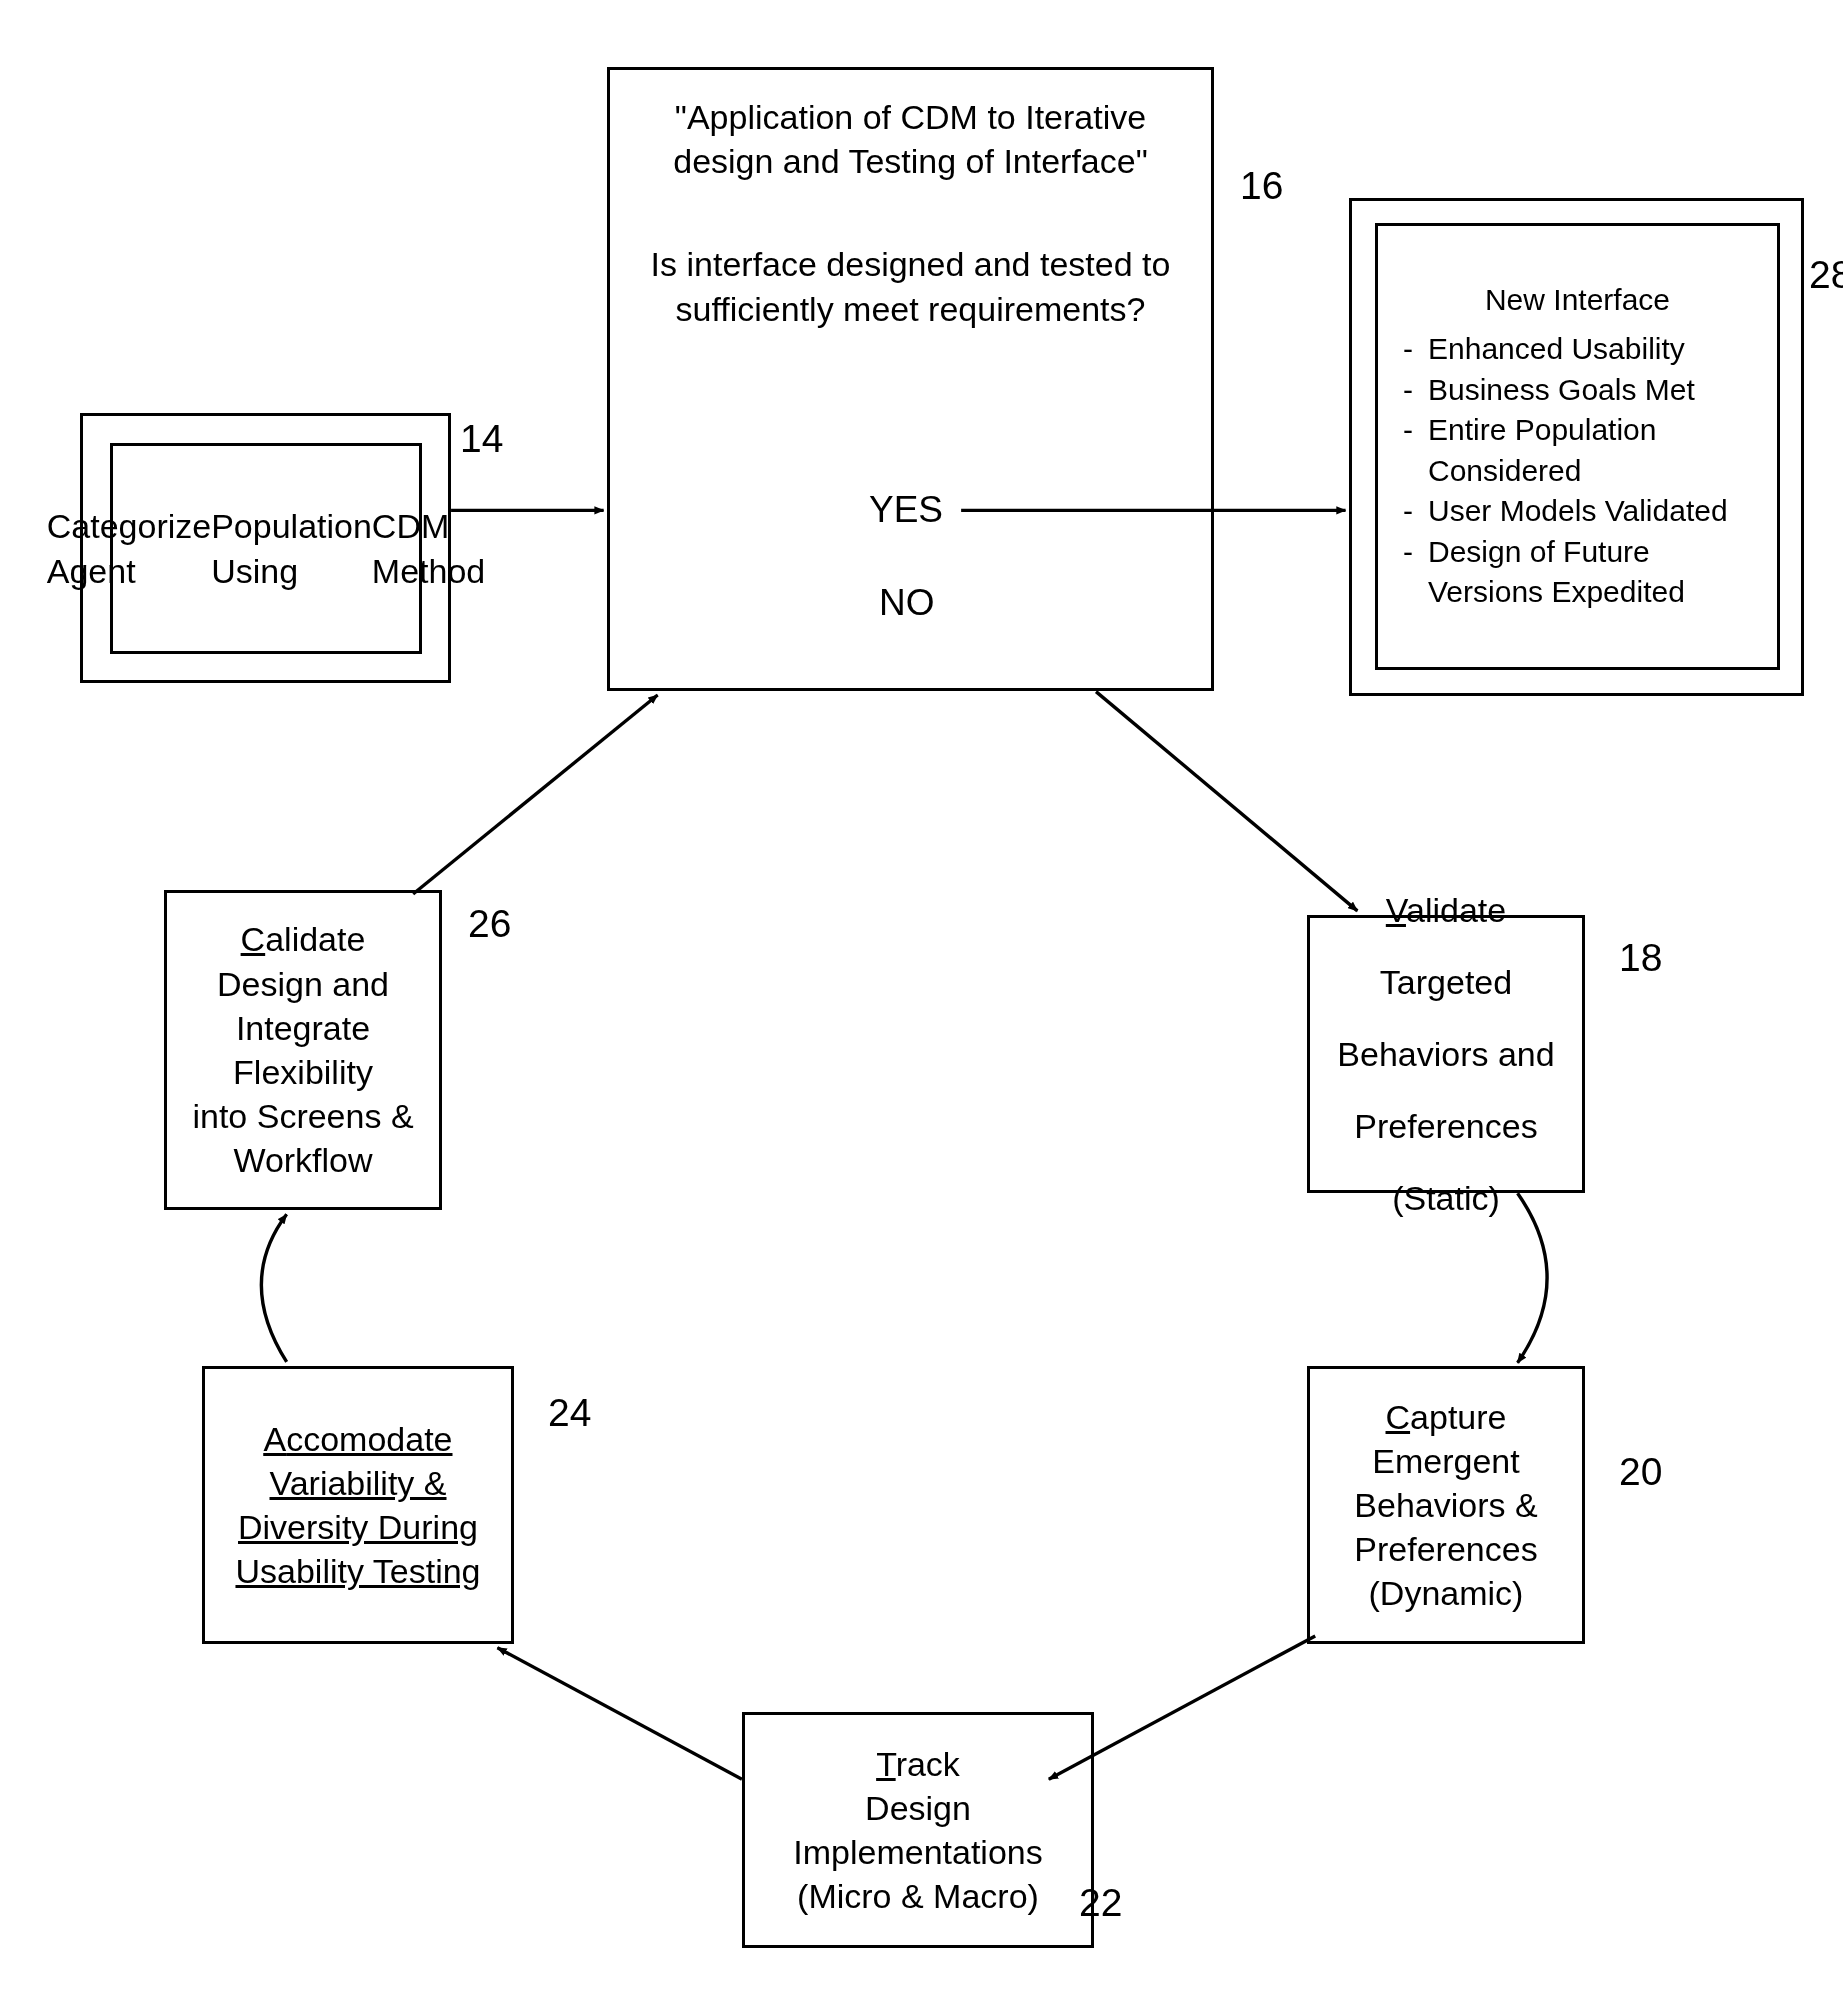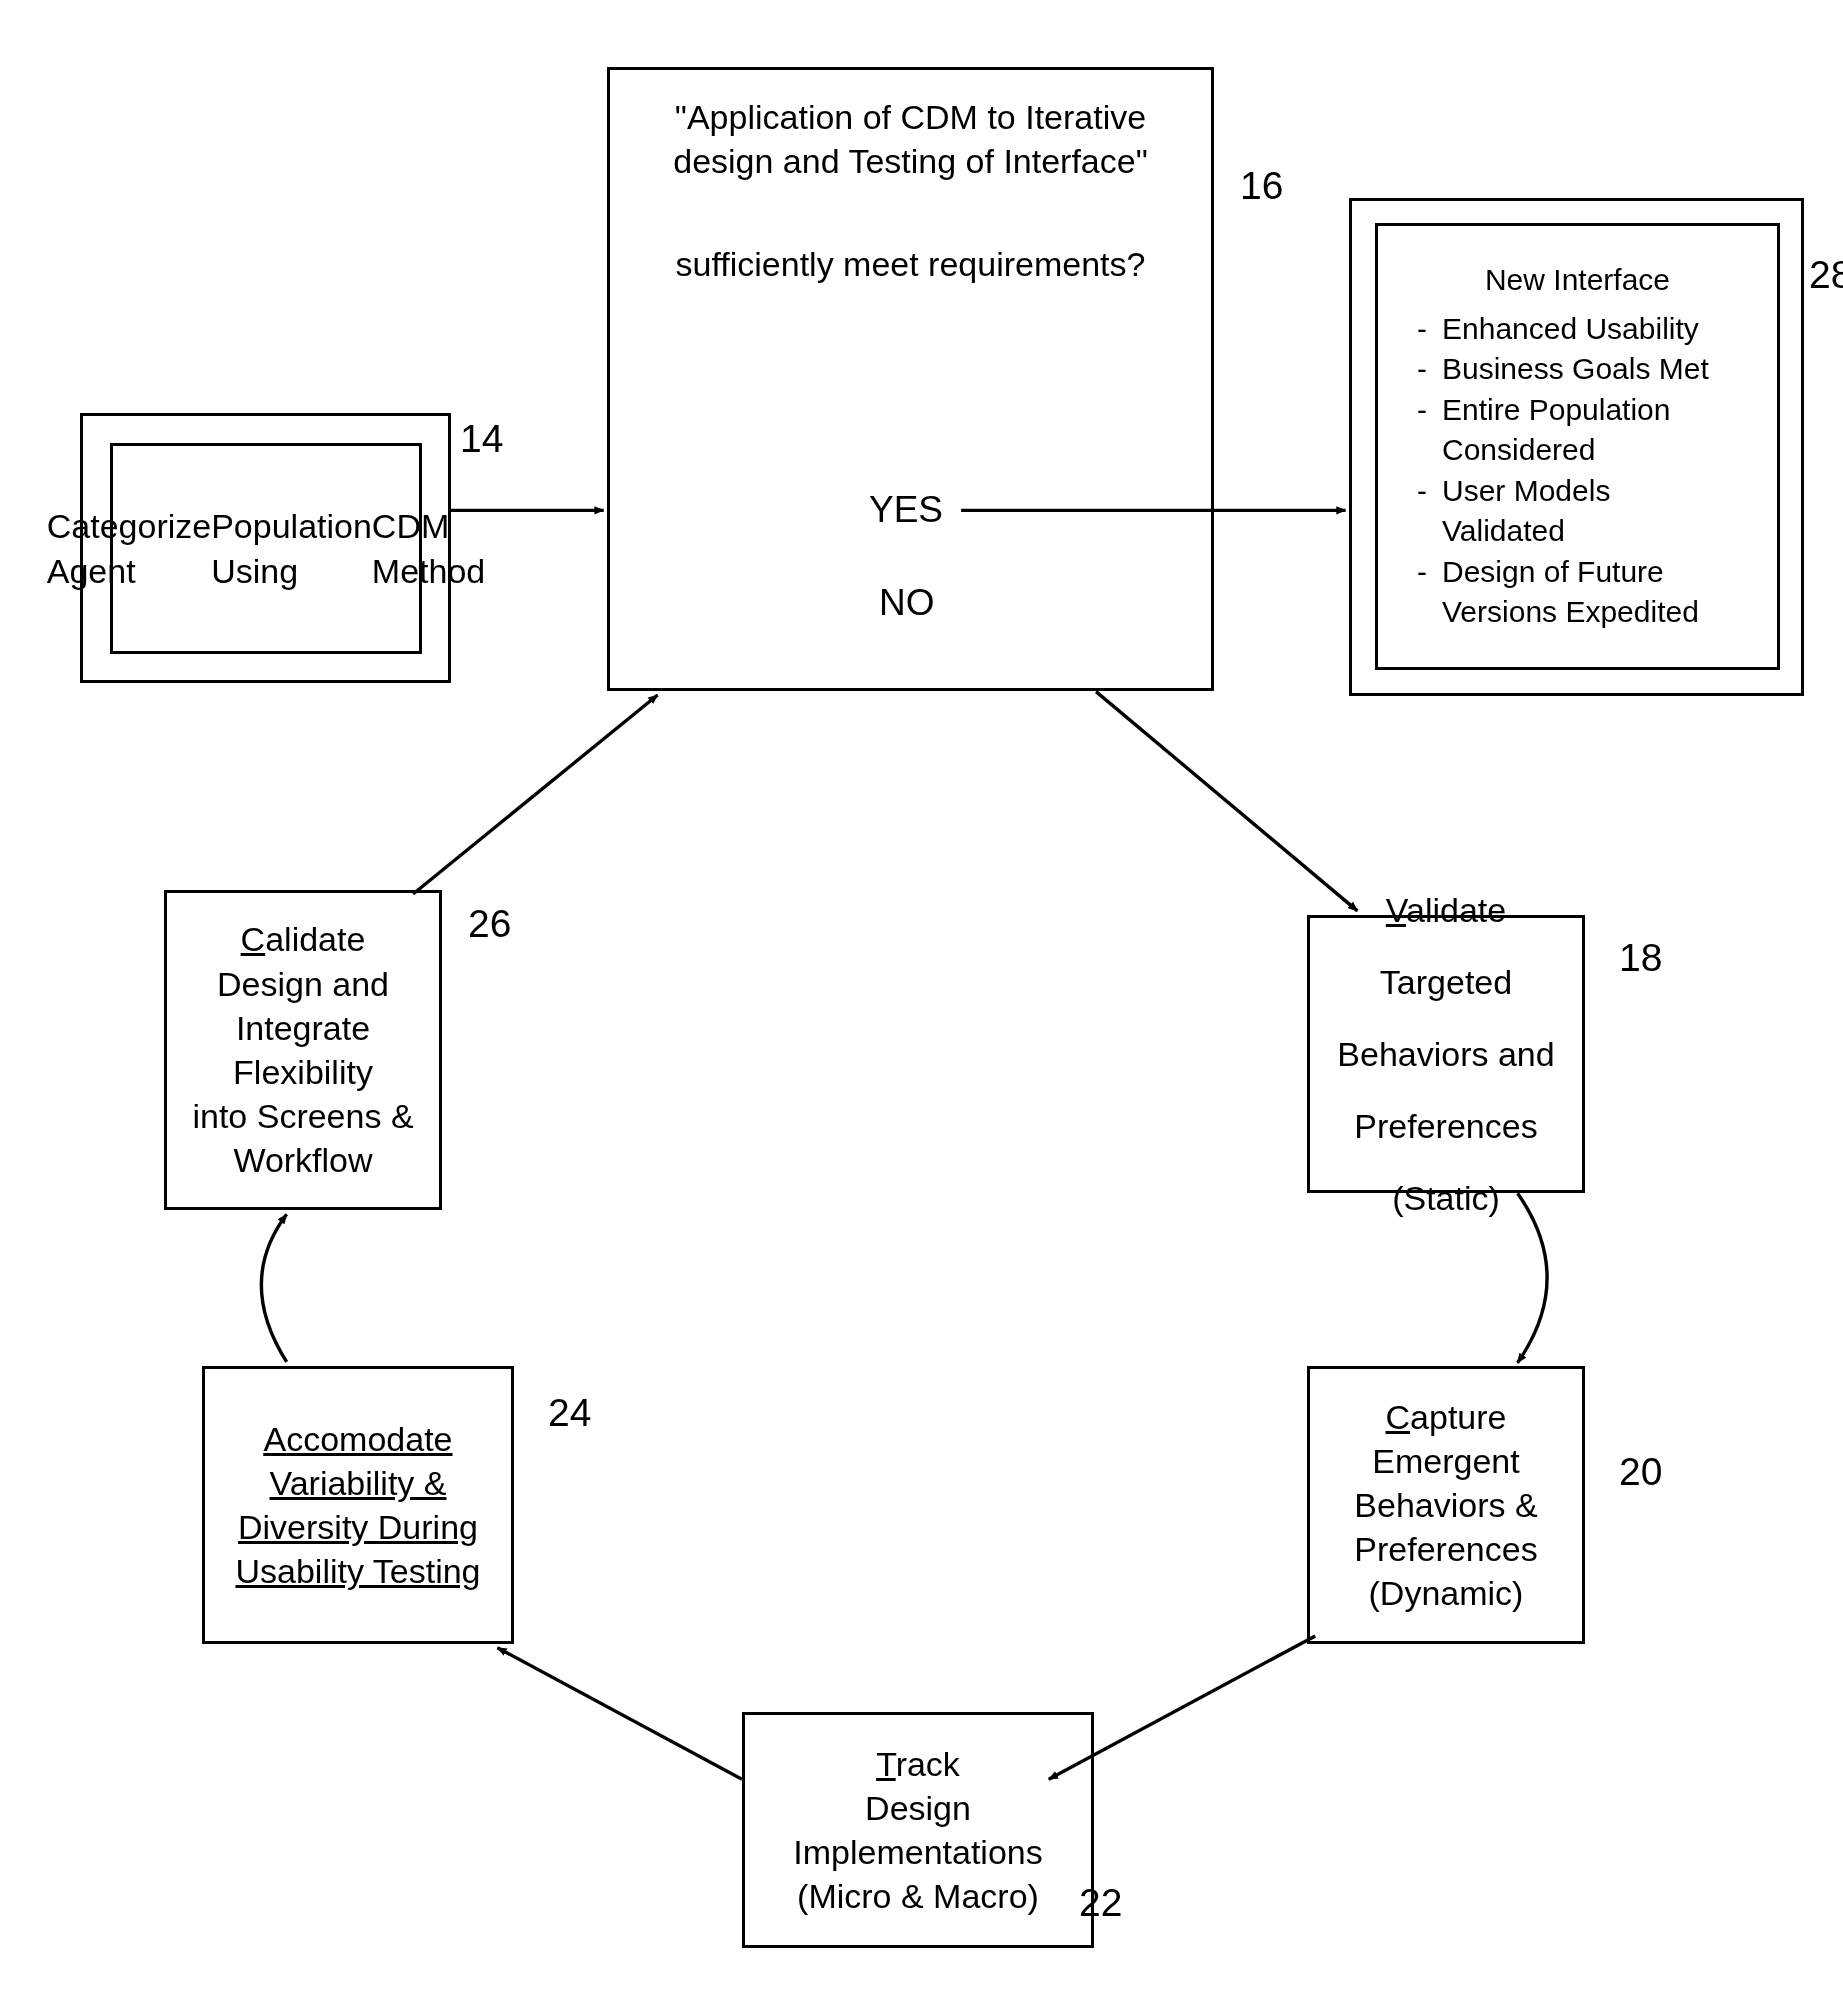--- a/index.html
+++ b/index.html
@@ -53,21 +53,21 @@
   .dblbox-inner .content-left {
     width: 100%;
     height: 100%;
     display: flex;
     flex-direction: column;
     align-items: flex-start;
     justify-content: center;
     font-size: 30px;
     line-height: 1.35;
     text-align: left;
-    padding: 17px 39px;
+    padding: 17px 25px;
     box-sizing: border-box;
   }
   .content-left .title {
     align-self: center;
     margin-bottom: 8.4px;
   }
   .bullet-row {
     display: flex;
     flex-direction: row;
     align-items: flex-start;
@@ -107,20 +107,21 @@
       <span>Population Using</span>
       <span>CDM Method</span>
     </div>
   </div>
   <div class="ref" style="left:460px; top:417px;">14</div>
 
   <div class="box" style="left:607px; top:67px; width:607px; height:624px; justify-content:flex-start; padding-top:25px;">
     <span>"Application of CDM to Iterative</span>
     <span>design and Testing of Interface"</span>
     <div style="height:59px;"></div>
+    <span>Is interface designed and tested to</span>
     <span>sufficiently meet requirements?</span>
   </div>
   <div class="inlabel" style="left:869px; top:489px;">YES</div>
   <div class="inlabel" style="left:879px; top:582px;">NO</div>
   <div class="ref" style="left:1240px; top:164px;">16</div>
 
   <div class="dblbox-outer" style="left:1349px; top:198px; width:455px; height:498px;"></div>
   <div class="dblbox-inner" style="left:1375px; top:223px; width:405px; height:447px;">
     <div class="content-left">
       <div class="title">New Interface</div>

